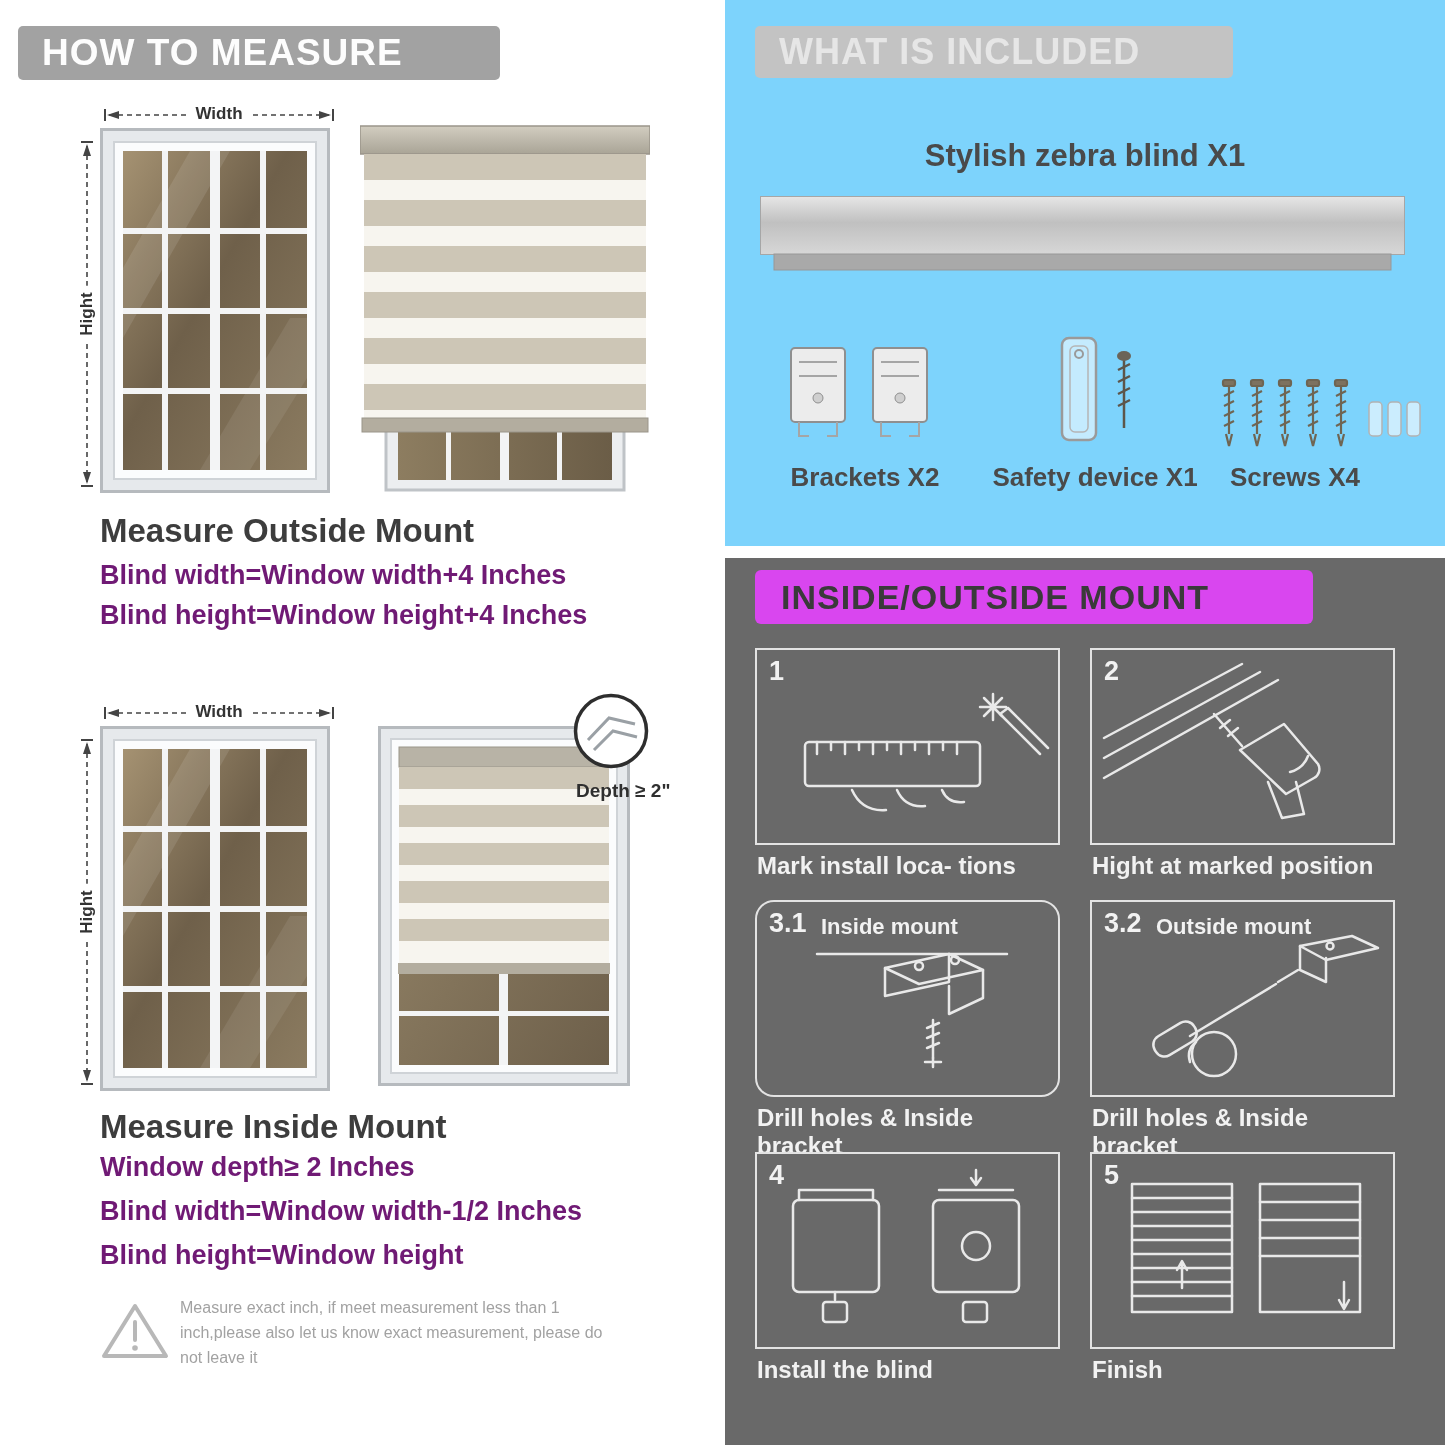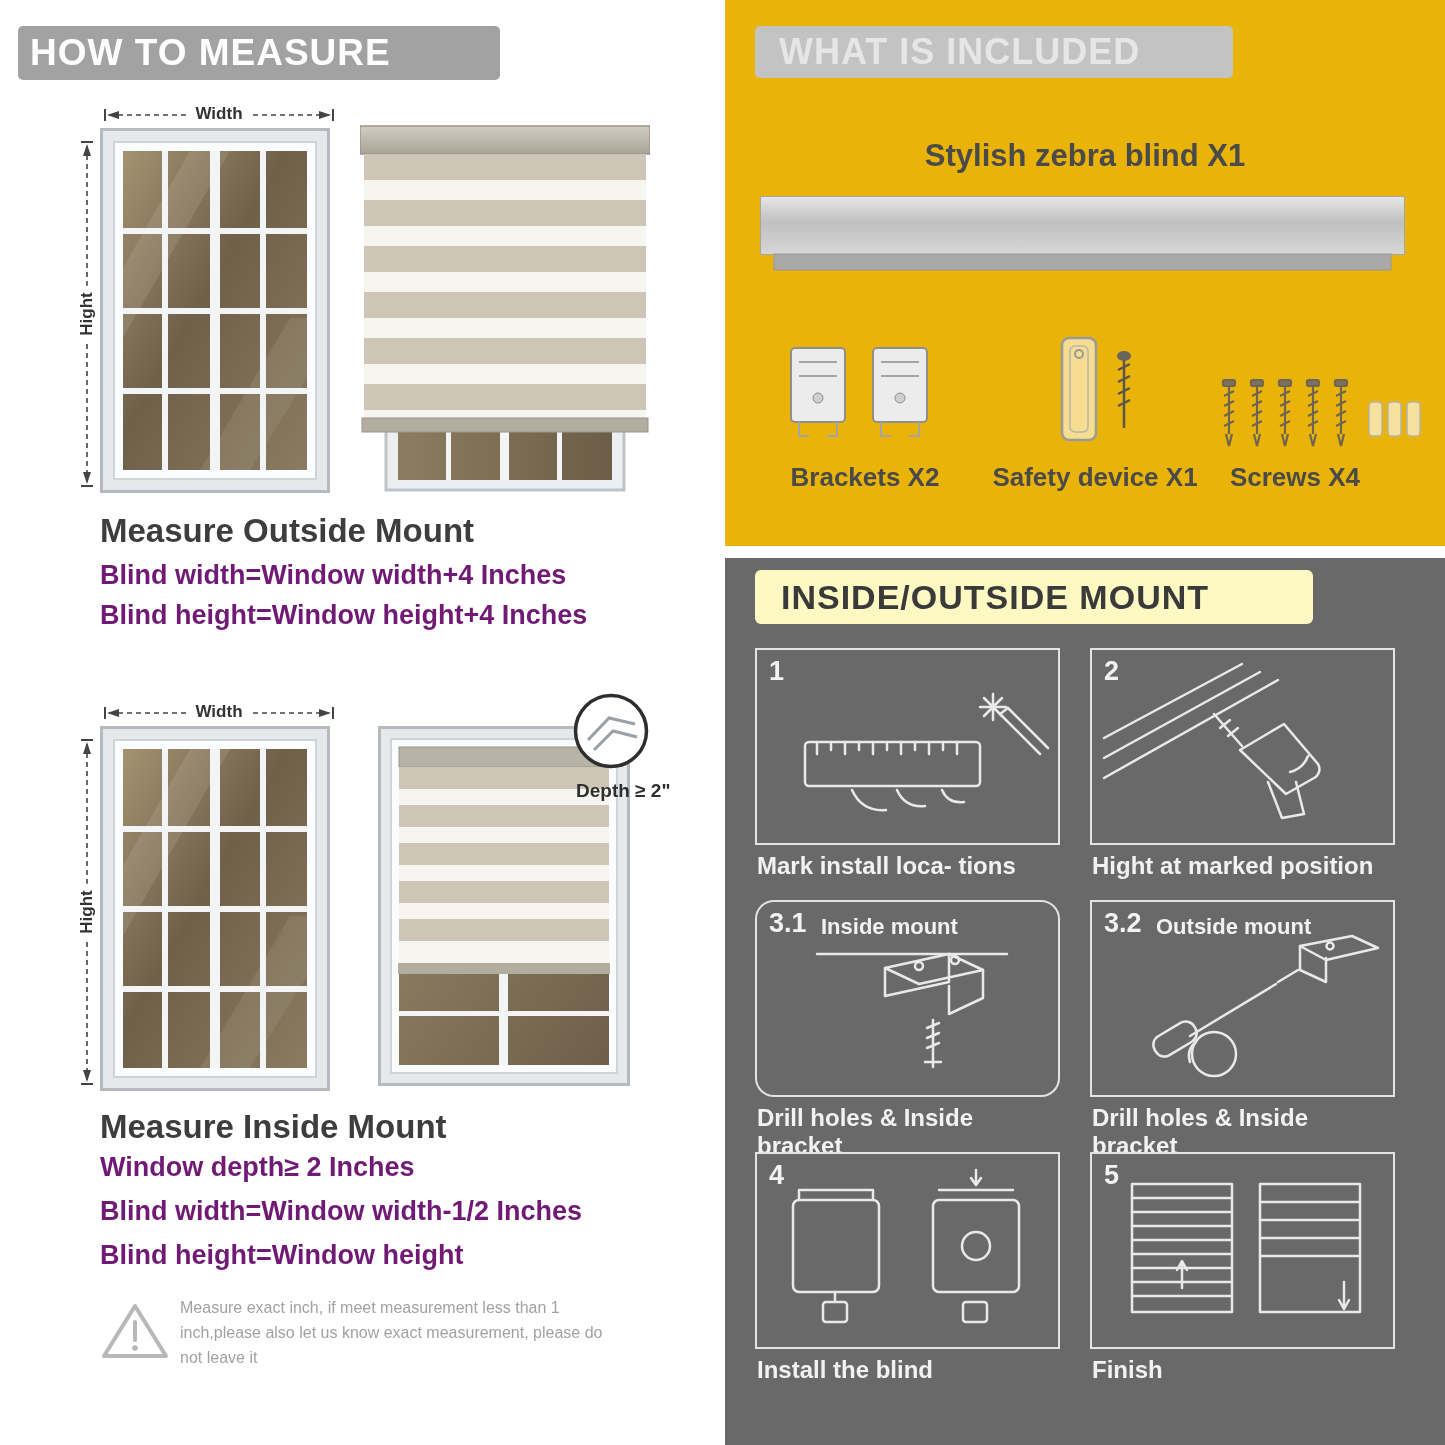--- a/index.html
+++ b/index.html
@@ -1,36 +1,36 @@
 <!DOCTYPE html>
 <html><head>
 <meta charset="utf-8">
 <style>
   html,body{margin:0;padding:0;}
   body{font-family:"Liberation Sans",sans-serif;background:#ffffff;}
   #page{position:relative;width:1445px;height:1445px;background:#ffffff;overflow:hidden;}
   .abs{position:absolute;}
   
   .banner-left{background:#a2a2a2;color:#fdfdfd;font-weight:bold;font-size:37px;letter-spacing:1px;
-    display:flex;align-items:center;padding-left:12px;border-radius:5px;box-sizing:border-box;}
+    display:flex;align-items:center;padding-left:24px;border-radius:5px;box-sizing:border-box;}
   .banner-included{background:#c3c3c3;color:#e6e6e6;font-weight:bold;font-size:36px;letter-spacing:1px;
     display:flex;align-items:center;padding-left:24px;border-radius:5px;box-sizing:border-box;}
-  .banner-mount{background:#fef9c3;color:#3a3a3a;font-weight:bold;font-size:34px;letter-spacing:1px;
+  .banner-mount{background:#d946ef;color:#3a3a3a;font-weight:bold;font-size:34px;letter-spacing:1px;
     display:flex;align-items:center;padding-left:26px;border-radius:6px;box-sizing:border-box;}
   
   .section-title{font-size:33px;font-weight:bold;color:#3d3d3d;}
   .formula{font-size:27px;font-weight:bold;color:#701a75;}
   .warn-text{font-size:16px;font-weight:400;color:#a2a2a2;line-height:1.55;}
   .depth-label{font-size:19px;font-weight:bold;color:#2f2f2f;}
   
   .arrow-label{position:absolute;top:50%;left:50%;transform:translate(-50%,-54%);
     background:#ffffff;padding:0 7px;font-size:17px;font-weight:bold;color:#333333;white-space:nowrap;}
   .arrow-label.vert{transform:translate(-50%,-50%) rotate(-90deg);}
   
-  .panel-light{background:#eab308;}
+  .panel-light{background:#7dd3fc;}
   .panel-dark{background:#696969;}
   .product-label{font-size:31px;font-weight:bold;color:#4a4a4a;text-align:center;}
   .included-label{font-size:26px;font-weight:bold;color:#4a4a4a;text-align:center;}
   .step-box{border:2.5px solid #e3e3e3;box-sizing:border-box;}
   .step-num{font-size:27px;font-weight:bold;color:#f2f2f2;position:absolute;top:6px;left:12px;}
   .step-title{font-size:22px;font-weight:bold;color:#f2f2f2;position:absolute;top:12px;left:64px;}
   .step-caption{font-size:24px;font-weight:bold;color:#f2f2f2;}
   svg{display:block;}
 </style>
 </head>

